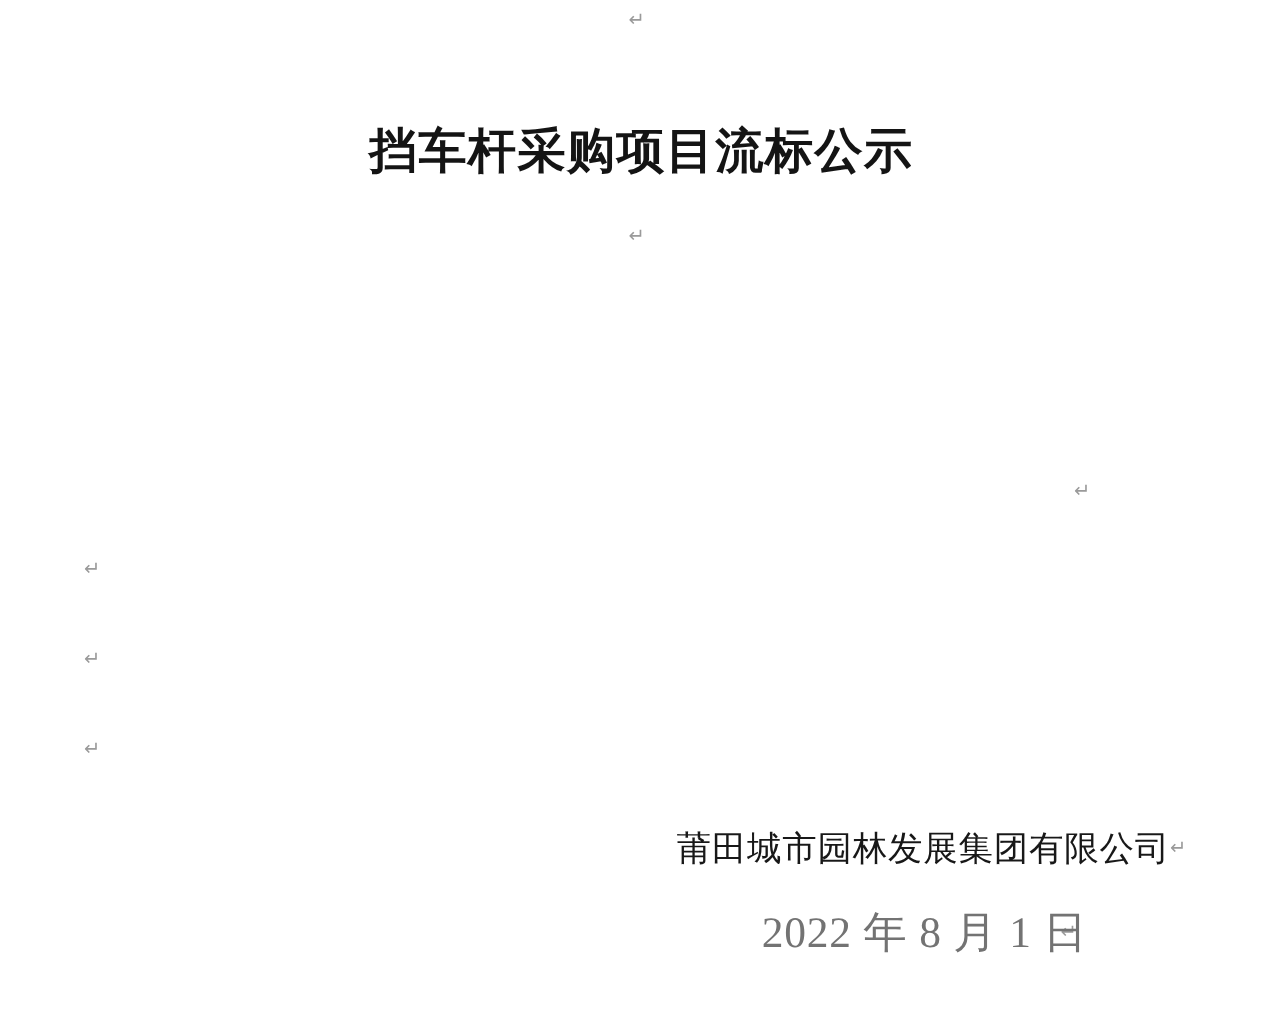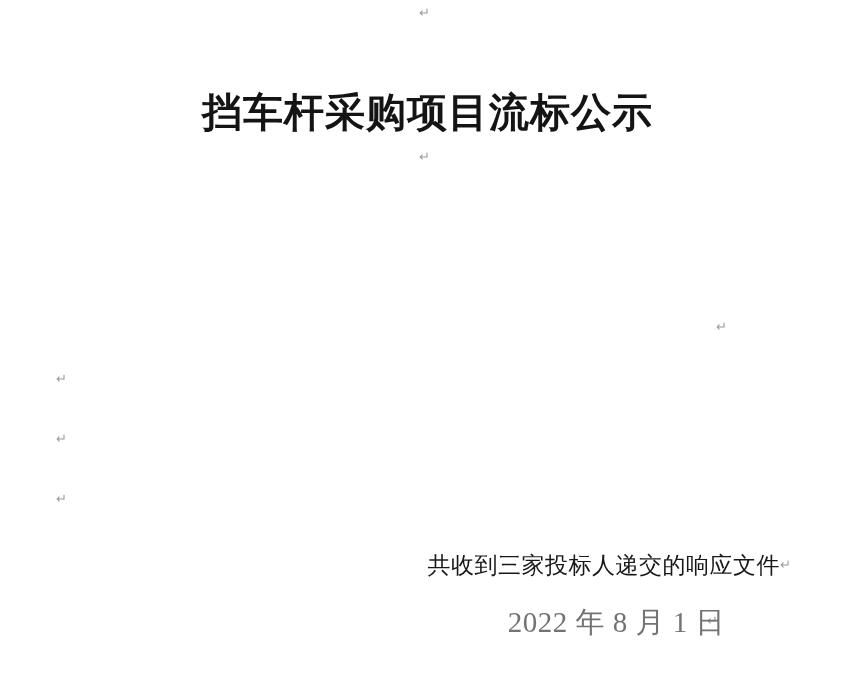--- a/index.html
+++ b/index.html
@@ -33,21 +33,21 @@
   }
 
   .doc-title {
     position: absolute;
     top: 58px;
     left: 0;
     width: 855px;
     text-align: center;
     font-family: "Liberation Sans", "DejaVu Sans", sans-serif;
     font-weight: bold;
-    font-size: 40px;
+    font-size: 32px;
     letter-spacing: 1px;
     color: #141414;
   }
 
   .body-block {
     position: absolute;
     top: 185px;
     left: 55px;
     width: 745px;
   }
@@ -100,17 +100,17 @@
   <span class="pilcrow" style="top:432px; left:56px;">↵</span>
   <span class="pilcrow" style="top:492px; left:56px;">↵</span>
   <span class="pilcrow" style="top:320px; left:716px;">↵</span>
   <span class="pilcrow" style="top:558px; left:780px;">↵</span>
   <span class="pilcrow" style="top:614px; left:707px;">↵</span>
 
   <h1 class="doc-title">挡车杆采购项目流标公示</h1>
 
 
   <div class="signature-block">
-    <div class="sign-org">共收到三家投标人递交的响应文件</div>
+    <div class="sign-org">莆田城市园林发展集团有限公司</div>
     <div class="sign-date">2022 年 8 月 1 日</div>
   </div>
 
 </div>
 
 </body></html>

